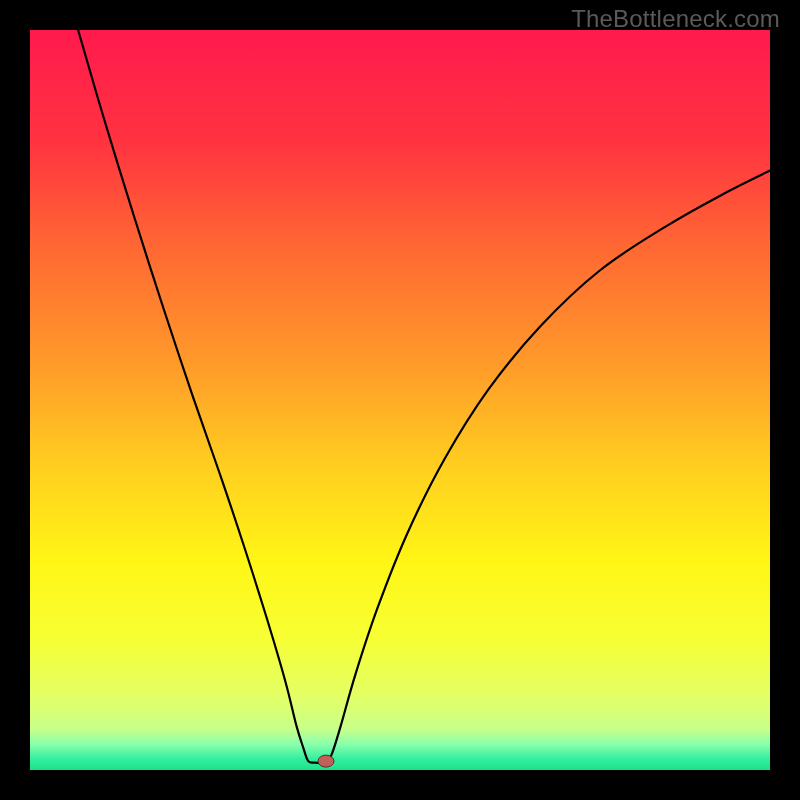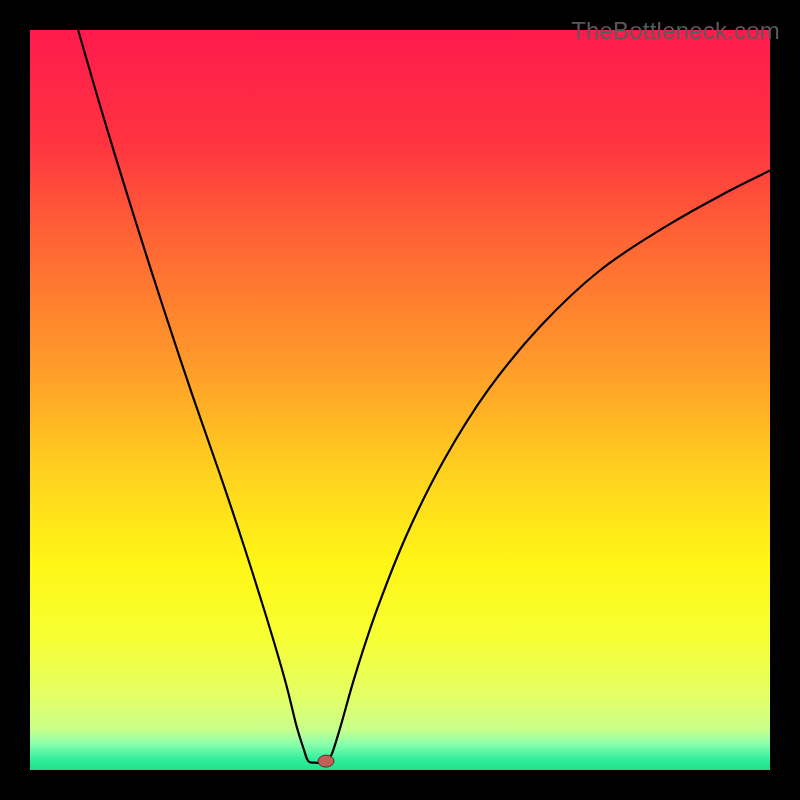--- a/index.html
+++ b/index.html
@@ -26,21 +26,20 @@
   }
   .watermark {
     position: absolute;
     top: 5px;
     right: 20px;
     font-family: Arial, Helvetica, sans-serif;
     font-size: 24px;
     font-weight: 500;
     color: #5a5a5a;
     letter-spacing: 0.2px;
-    margin-top: 12px;
   }
   svg {
     display: block;
   }
 </style>
 </head>
 <body>
 <div class="frame">
 
   <div class="plot-area">

